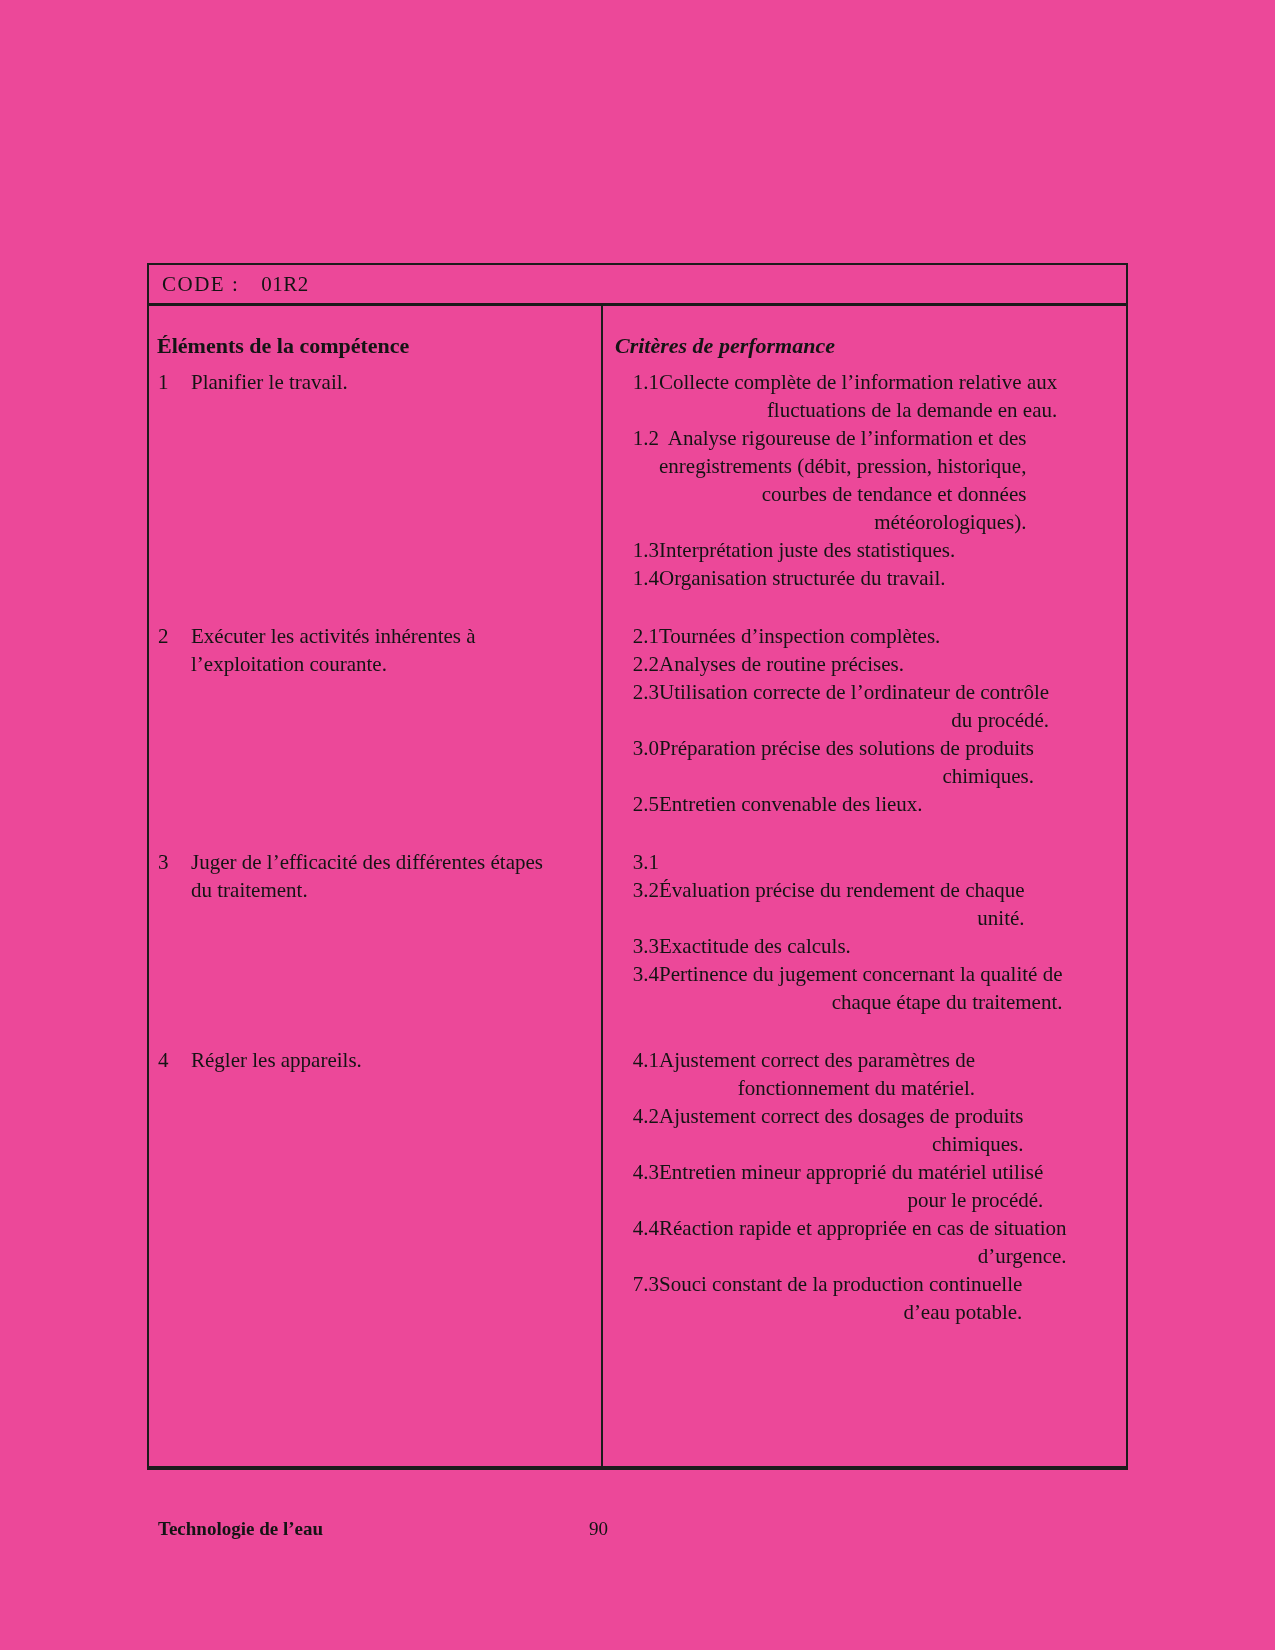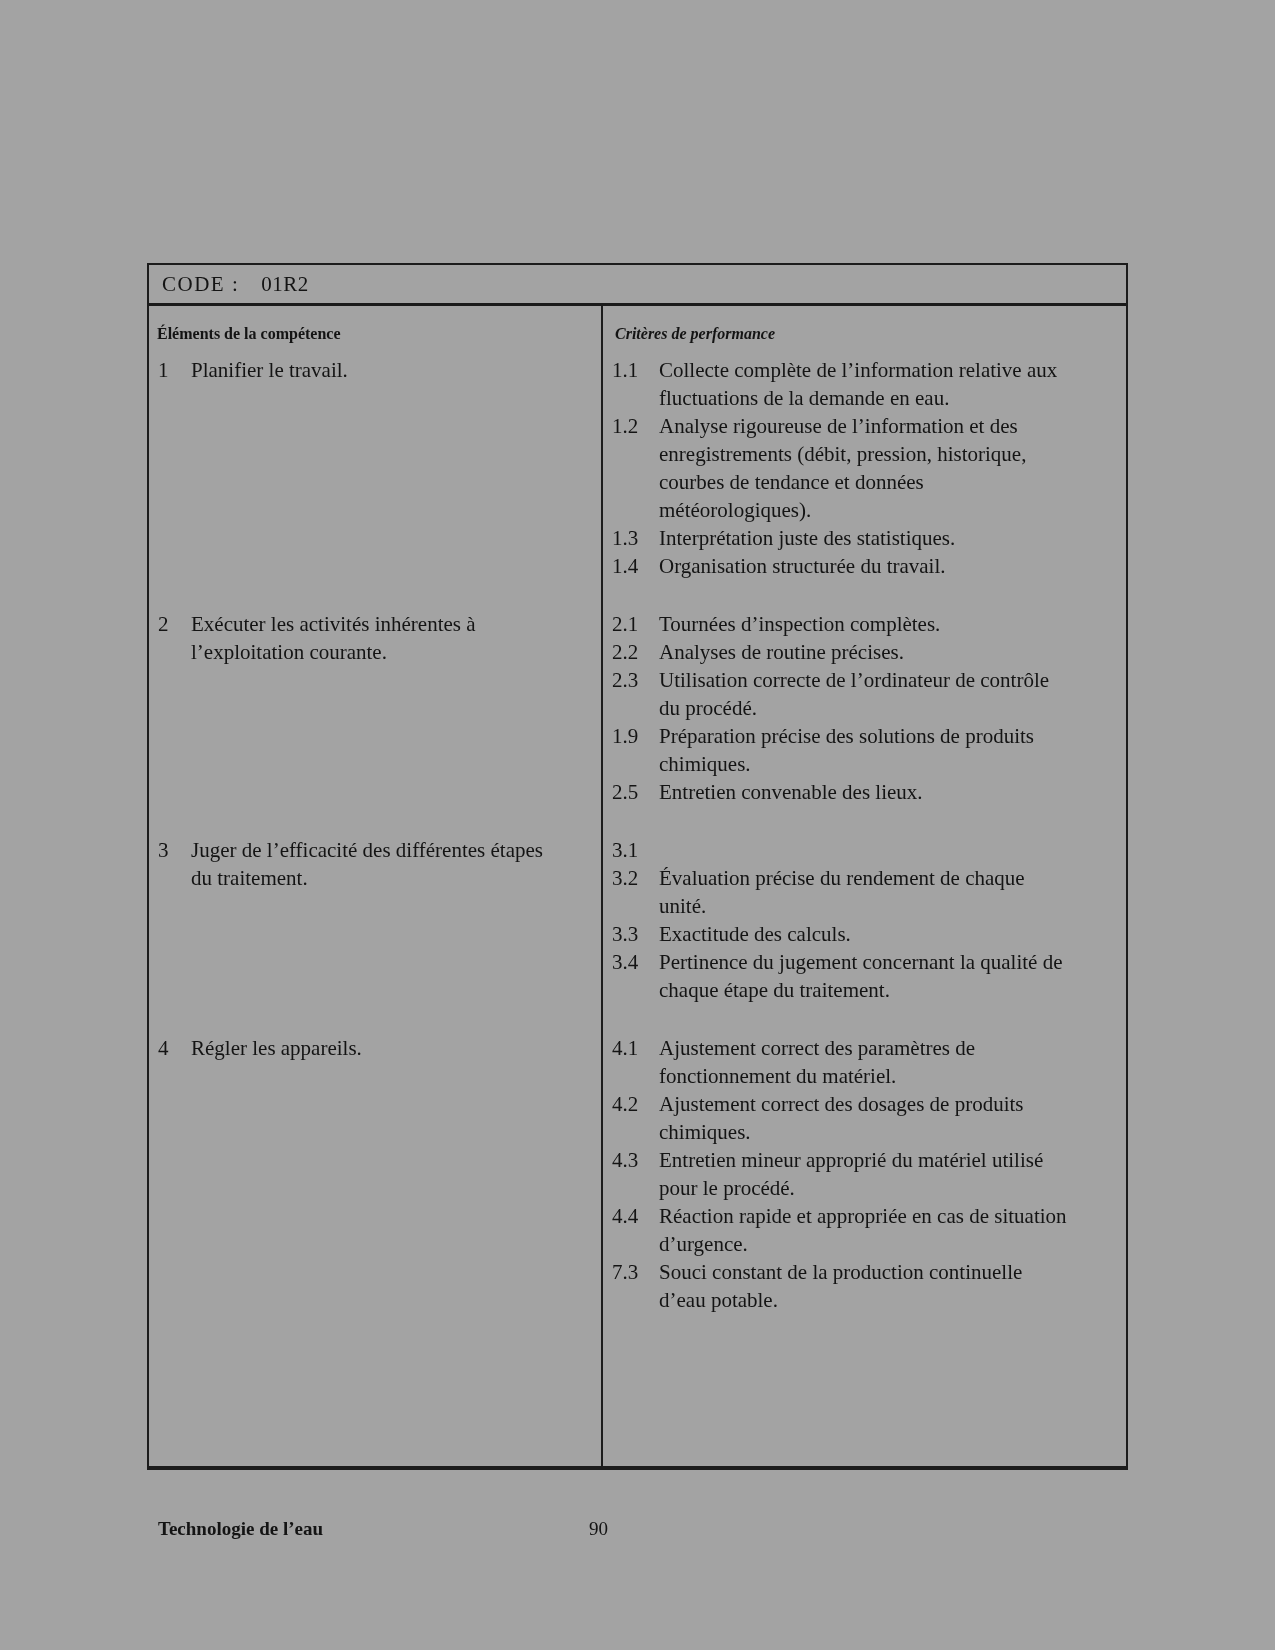--- a/index.html
+++ b/index.html
@@ -1,19 +1,19 @@
 <!DOCTYPE html>
 <html><head>
 <meta charset="utf-8">
 <style>
   html,body{margin:0;padding:0;background:#ffffff;}
   .page{
     position:relative;
     width:1275px;height:1650px;
-    background:#a3a3a3;
+    background:#ec4899;
     font-family:"Liberation Serif","DejaVu Serif",serif;
     color:#141414;
     overflow:hidden;
   }
   .table{
     position:absolute;
     left:147px;top:263px;
     width:981px;height:1207px;
     border:2px solid #1c1c1c;
     border-bottom-width:4px;
@@ -31,28 +31,28 @@
   .code-value{margin-left:22px;letter-spacing:0.5px;}
   .content{
     flex:1;
     display:grid;
     grid-template-columns:452px 1fr;
     grid-template-rows:auto auto auto auto auto 1fr;
     font-size:21px;line-height:28px;
   }
   .cell{box-sizing:border-box;}
   .rc{border-left:2px solid #1c1c1c;}
-  .hdr{font-weight:bold;font-size:16px;padding-top:14px;padding-bottom:8px;}
+  .hdr{font-weight:bold;font-size:22px;padding-top:26px;padding-bottom:8px;}
   .lc.hdr{padding-left:8px;}
   .rc.hdr{padding-left:12px;font-style:italic;}
   .grp{padding-bottom:30px;}
   .elem{display:flex;padding-left:9px;}
   .elem .num{flex:0 0 33px;}
   .elem .txt{white-space:pre-line;}
-  .crit{display:flex;padding-left:9px;}
+  .crit{display:flex;padding-left:9px;text-align:right;}
   .crit .cnum{flex:0 0 47px;}
   .crit .ctxt{white-space:pre-line;}
   .footer-title{position:absolute;left:158px;top:1518px;font-size:19px;font-weight:bold;}
   .footer-page{position:absolute;left:589px;top:1518px;font-size:19px;}
 </style>
 </head>
 <body>
 
 <div class="page">
   <div class="table">
@@ -106,21 +106,21 @@
           <div class="crit">
             <span class="cnum">2.2</span>
             <div class="ctxt">Analyses de routine précises.</div>
           </div>
           <div class="crit">
             <span class="cnum">2.3</span>
             <div class="ctxt">Utilisation correcte de l’ordinateur de contrôle
 du procédé.</div>
           </div>
           <div class="crit">
-            <span class="cnum">1.9</span>
+            <span class="cnum">3.0</span>
             <div class="ctxt">Préparation précise des solutions de produits
 chimiques.</div>
           </div>
           <div class="crit">
             <span class="cnum">2.5</span>
             <div class="ctxt">Entretien convenable des lieux.</div>
           </div>
         </div>
         <div class="cell lc grp">
           <div class="elem">

